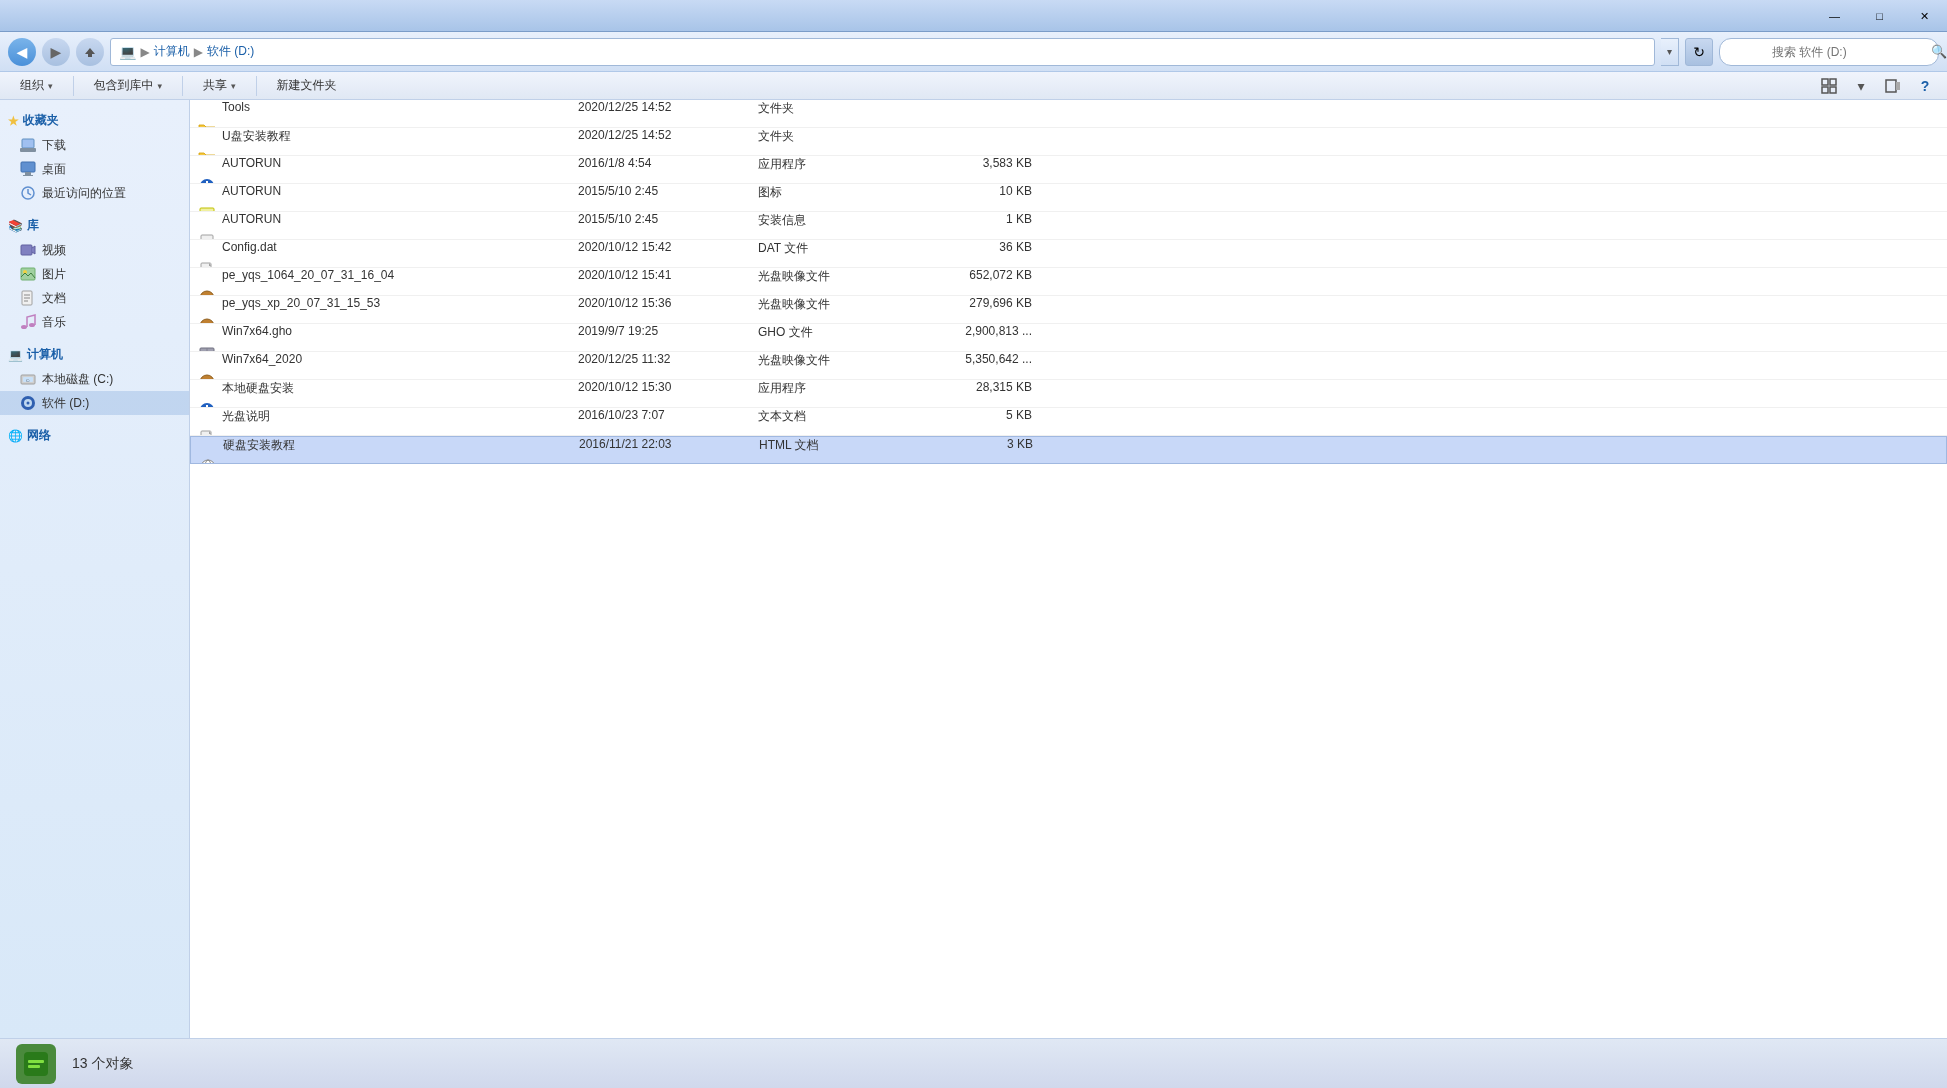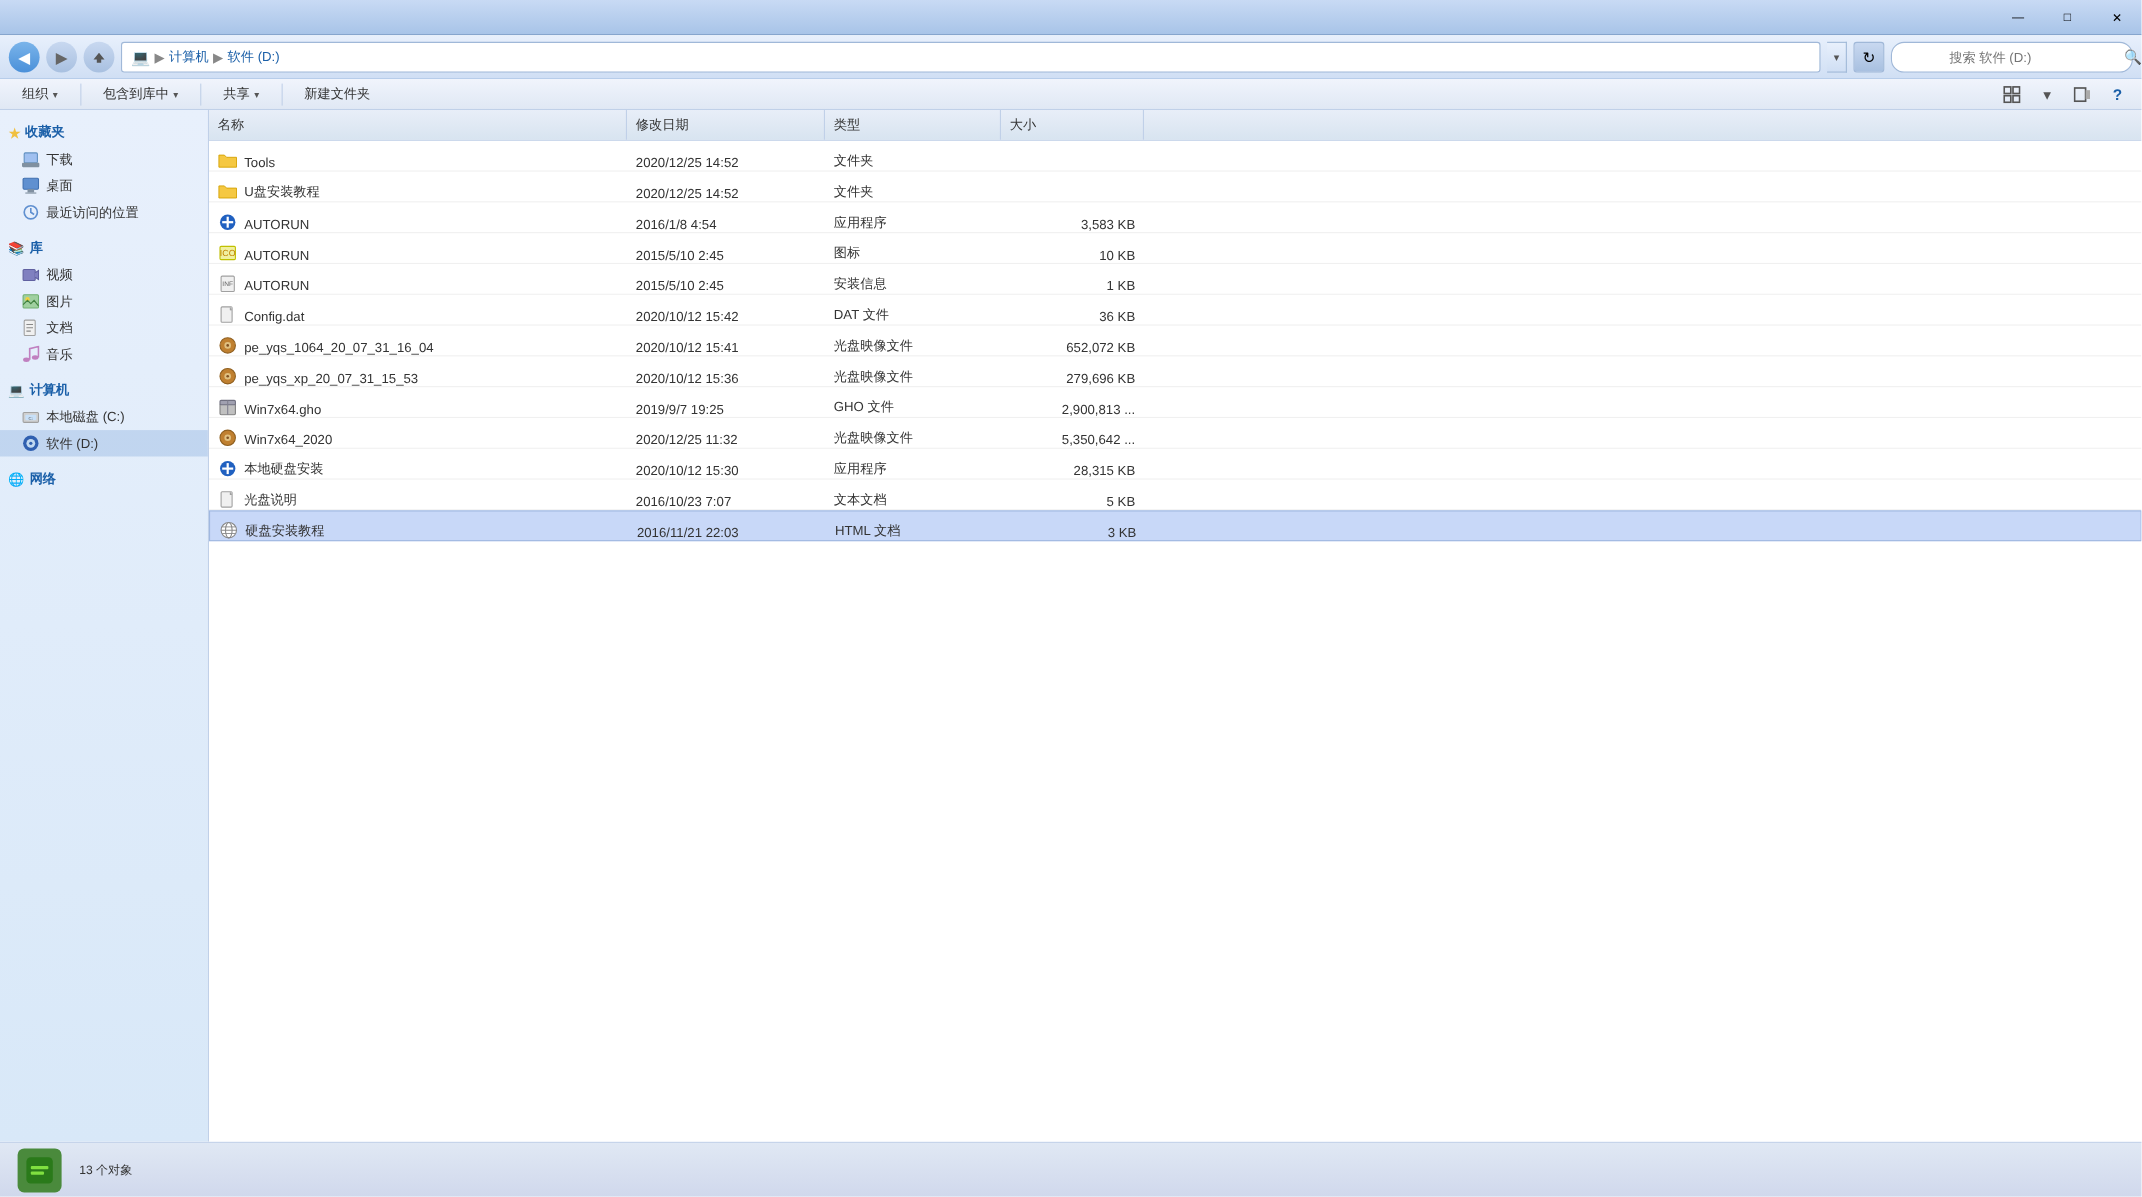--- a/index.html
+++ b/index.html
@@ -263,21 +263,21 @@
       border-bottom: 1px solid #f0f0f0;
       cursor: pointer;
       font-size: 12px;
       color: #333;
     }
     .file-row.selected { background: #c8d8f8; border: 1px solid #a0b8e0; }
     .file-cell {
       padding: 0 8px;
       height: 100%;
       display: flex;
-      align-items: flex-end;
+      align-items: flex-start;
       white-space: nowrap;
       overflow: hidden;
       text-overflow: ellipsis;
     }
     .file-cell-name { width: 380px; gap: 6px; }
     .file-cell-date { width: 180px; }
     .file-cell-type { width: 160px; }
     .file-cell-size { width: 130px; justify-content: flex-end; }
     .file-icon { width: 18px; height: 18px; flex-shrink: 0; display: flex; align-items: center; justify-content: center; font-size: 15px; margin-top: 21px; }
 
@@ -296,21 +296,21 @@
       height: 40px;
       background: #4a8a3c;
       border-radius: 6px;
       display: flex;
       align-items: center;
       justify-content: center;
       font-size: 22px;
       color: #fff;
       flex-shrink: 0;
     }
-    .status-text { font-size: 11px; color: #333; text-align: center; }
+    .status-text { font-size: 14px; color: #333; text-align: center; }
 
     
     ::-webkit-scrollbar { width: 12px; }
     ::-webkit-scrollbar-track { background: #e8eef8; }
     ::-webkit-scrollbar-thumb { background: #a8b8d8; border-radius: 3px; }
   </style>
 </head>
 <body>
 
 <div class="title-bar">
@@ -498,34 +498,20 @@
     <div class="sidebar-section">
       <div class="sidebar-header">
         <span style="color:#6090d0;">🌐</span>
         <span>网络</span>
       </div>
     </div>
   </div>
 
   <div class="file-list">
 
-    <div class="col-headers">
-      <div class="col-header col-name">
-        <span>名称</span>
-      </div>
-      <div class="col-header col-date">
-        <span>修改日期</span>
-      </div>
-      <div class="col-header col-type">
-        <span>类型</span>
-      </div>
-      <div class="col-header col-size">
-        <span>大小</span>
-      </div>
-    </div>
 
     <div id="file-rows">
         <div class="file-row">
       <div class="file-cell file-cell-name">
         <span class="file-icon">
               <svg width="18" height="16" viewBox="0 0 18 16">
                 <path d="M1,3 L1,14 L17,14 L17,5 L8,5 L6,3 Z" fill="#f5c842" stroke="#d4a000" stroke-width="0.8"></path>
               </svg>
             </span>
         <span>Tools</span>

